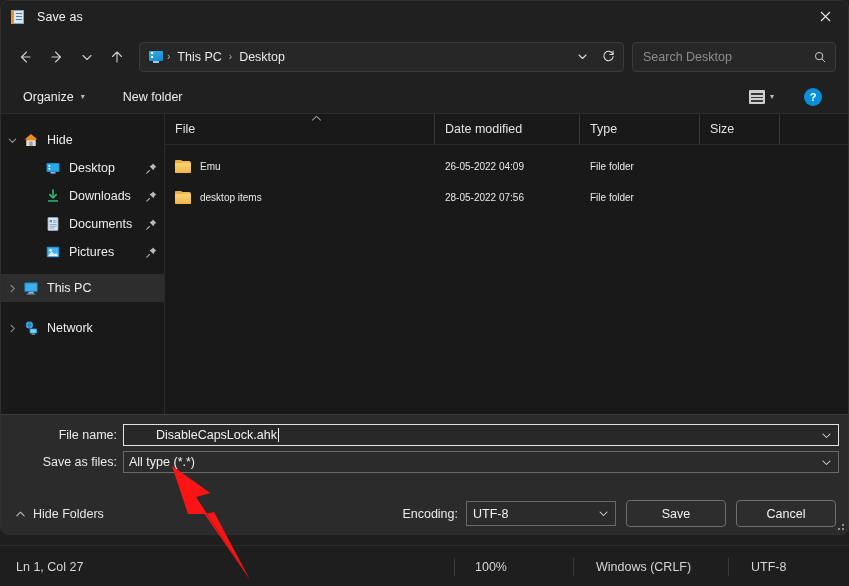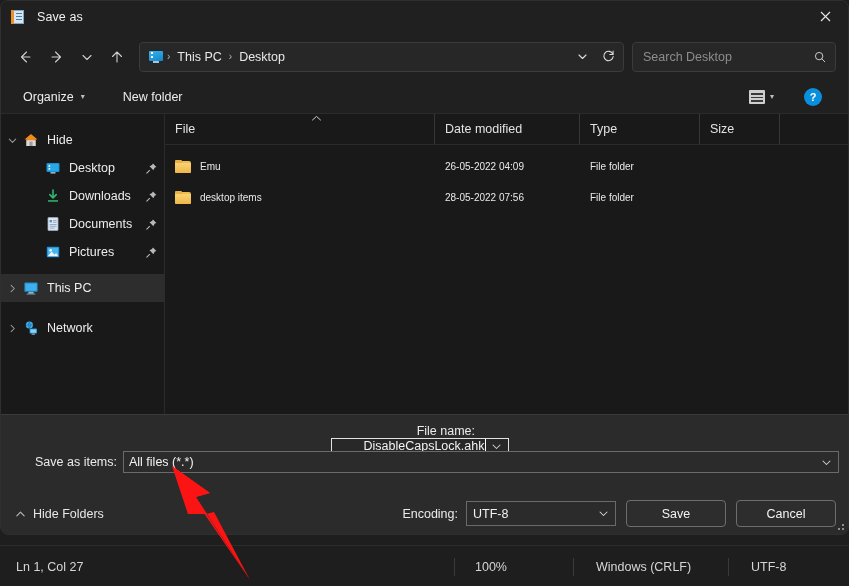--- a/index.html
+++ b/index.html
@@ -384,21 +384,21 @@
     height: 122px;
     background: #2b2b2b;
     border-top: 1px solid #3a3a3a;
     box-sizing: border-box;
   }
   .form-row {
     position: absolute;
     display: flex;
     align-items: center;
   }
-  .row-filename { left: 0; top: 9px; width: 838px; flex-direction: column; }
+  .row-filename { left: 0; top: 9px; width: 838px; }
   .row-filetype { left: 0; top: 36px; width: 838px; }
   .form-label {
     width: 122px;
     text-align: right;
     padding-right: 6px;
     font-size: 12.5px;
     color: #eaeaea;
     box-sizing: border-box;
     flex: none;
   }
@@ -841,23 +841,23 @@
             <span class="caret-bar"></span>
           <span class="combo-arrow">
             <svg width="13" height="13" viewBox="0 0 13 13">
                 <path d="M3 5 L6.5 8.5 L10 5" stroke="#d5d5d5" stroke-width="1.05" fill="none" stroke-linecap="round" stroke-linejoin="round"></path>
               </svg>
           </span>
         </span>
       </div>
 
       <div class="form-row row-filetype">
-        <span class="form-label">Save as items:</span>
+        <span class="form-label">Save as files:</span>
         <span class="combo">
-          <span class="combo-val">All files  (*.*)</span>
+          <span class="combo-val">All type  (*.*)</span>
           <span class="combo-arrow">
             <svg width="13" height="13" viewBox="0 0 13 13">
                 <path d="M3 5 L6.5 8.5 L10 5" stroke="#d5d5d5" stroke-width="1.05" fill="none" stroke-linecap="round" stroke-linejoin="round"></path>
               </svg>
           </span>
         </span>
       </div>
 
       <div class="hide-folders">
         <span class="hf-chev">

